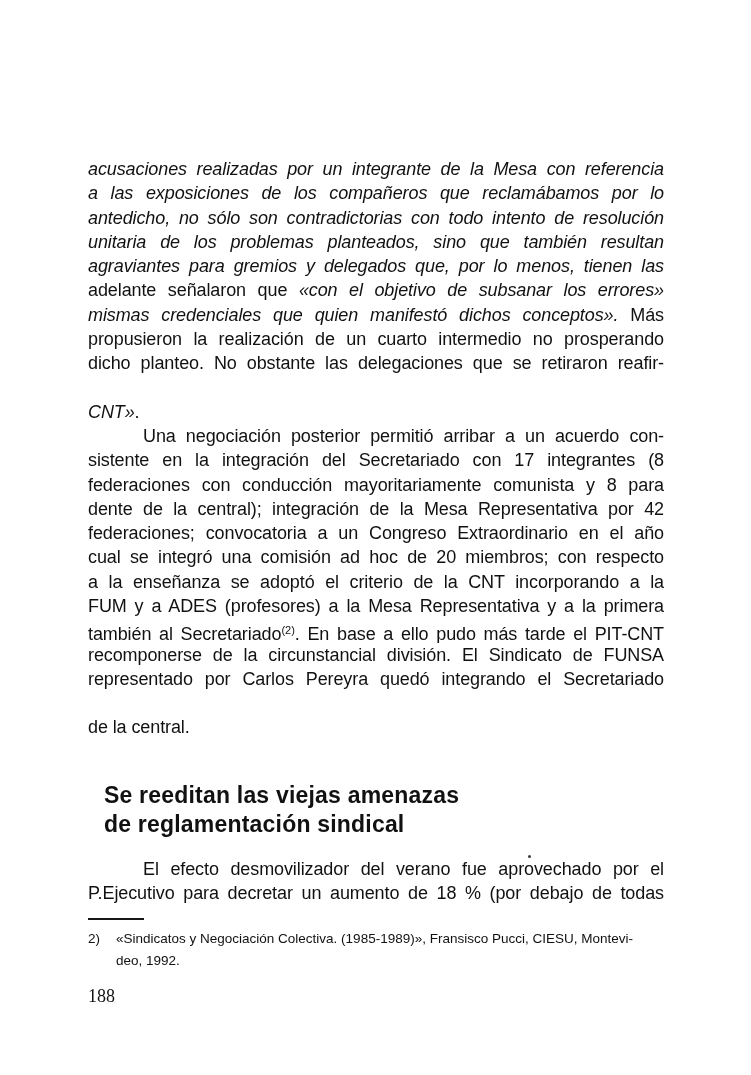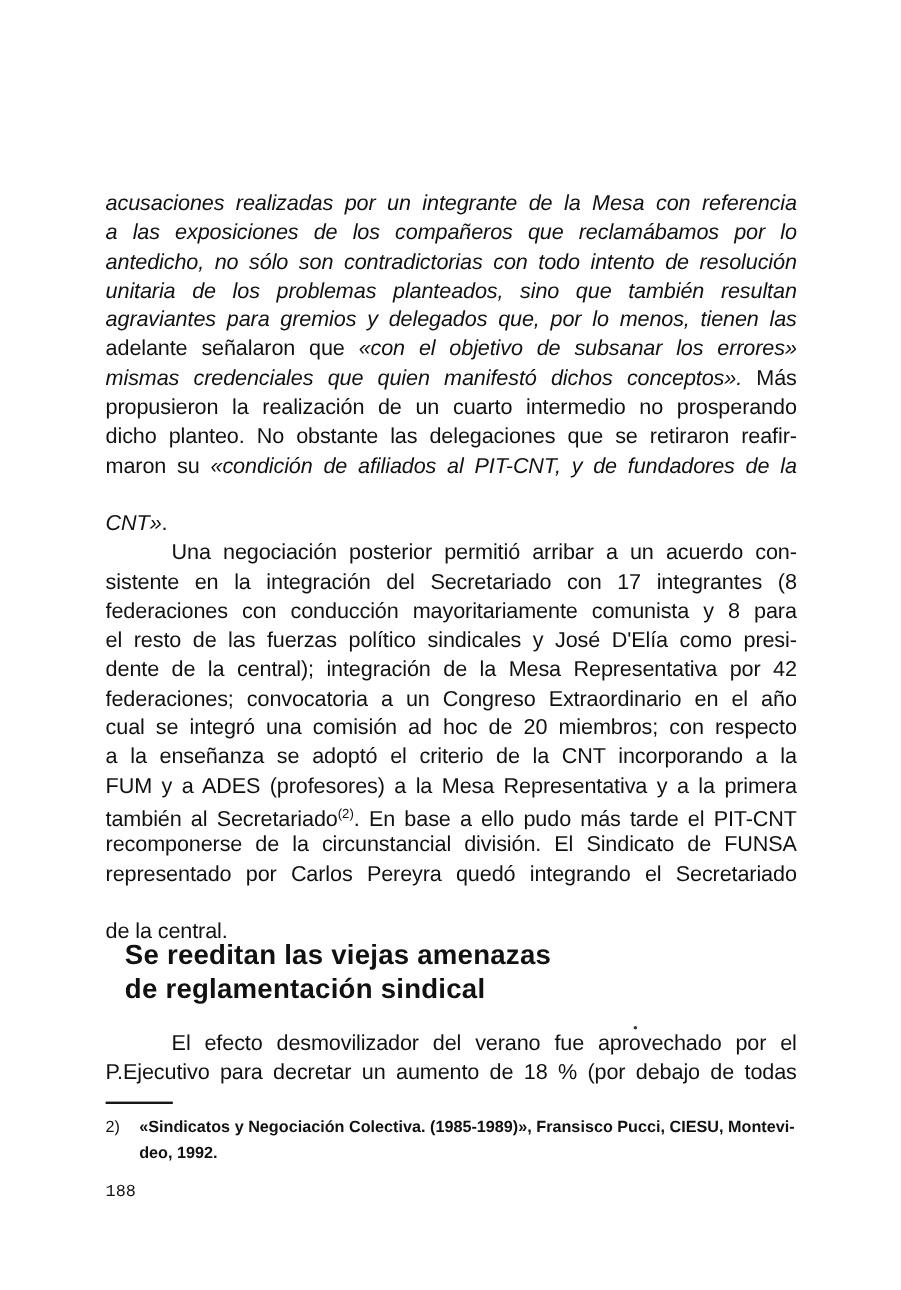--- a/index.html
+++ b/index.html
@@ -51,27 +51,27 @@
     width: 56px; height: 2px;
     background: #161616;
   }
   .footnote {
     position: absolute;
     left: 88px; top: 928px; width: 578px;
     font-size: 13.5px; line-height: 21.5px;
     letter-spacing: 0;
   }
   .fn-marker { position: absolute; left: 0; top: 0; }
-  .fn-text   { padding-left: 28px; font-weight: bold; }
+  .fn-text   { padding-left: 28px; }
   
   .page-number {
     position: absolute;
     left: 88px; top: 986px;
-    font-family: Liberation Mono, monospace;
-    font-size: 14px;
+    font-family: Liberation Serif, serif;
+    font-size: 18px;
   }
   
   .speck {
     position: absolute;
     left: 528px; top: 855px;
     width: 3px; height: 3px;
     border-radius: 50%;
     background: #3a3a3a;
   }
 </style>
@@ -84,28 +84,26 @@
       <div class="paragraph">
         <div class="line"><span class="it">acusaciones realizadas por un integrante de la Mesa con referencia</span></div>
         <div class="line"><span class="it">a las exposiciones de los compañeros que reclamábamos por lo</span></div>
         <div class="line"><span class="it">antedicho, no sólo son contradictorias con todo intento de resolución</span></div>
         <div class="line"><span class="it">unitaria de los problemas planteados, sino que también resultan</span></div>
         <div class="line"><span class="it">agraviantes para gremios y delegados que, por lo menos, tienen las</span></div>
         <div class="line"><span>adelante señalaron que </span><span class="it">«con el objetivo de subsanar los errores»</span></div>
         <div class="line"><span class="it">mismas credenciales que quien manifestó dichos conceptos».</span><span> Más</span></div>
         <div class="line"><span>propusieron la realización de un cuarto intermedio no prosperando</span></div>
         <div class="line"><span>dicho planteo. No obstante las delegaciones que se retiraron reafir-</span></div>
-        <div class="line"><span>maron su </span><span class="it">«condición de afiliados al PIT-CNT, y de fundadores de la</span></div>
         <div class="line last"><span class="it">CNT»</span><span>.</span></div>
       </div>
       <div class="paragraph">
         <div class="line indent"><span>Una negociación posterior permitió arribar a un acuerdo con-</span></div>
         <div class="line"><span>sistente en la integración del Secretariado con 17 integrantes (8</span></div>
         <div class="line"><span>federaciones con conducción mayoritariamente comunista y 8 para</span></div>
-        <div class="line"><span>el resto de las fuerzas político sindicales y José D'Elía como presi-</span></div>
         <div class="line"><span>dente de la central); integración de la Mesa Representativa por 42</span></div>
         <div class="line"><span>federaciones; convocatoria a un Congreso Extraordinario en el año</span></div>
         <div class="line"><span>cual se integró una comisión ad hoc de 20 miembros; con respecto</span></div>
         <div class="line"><span>a la enseñanza se adoptó el criterio de la CNT incorporando a la</span></div>
         <div class="line"><span>FUM y a ADES (profesores) a la Mesa Representativa y a la primera</span></div>
         <div class="line"><span>también al Secretariado</span><span class="sup">(2)</span><span>. En base a ello pudo más tarde el PIT-CNT</span></div>
         <div class="line"><span>recomponerse de la circunstancial división. El Sindicato de FUNSA</span></div>
         <div class="line"><span>representado por Carlos Pereyra quedó integrando el Secretariado</span></div>
         <div class="line last"><span>de la central.</span></div>
       </div>

